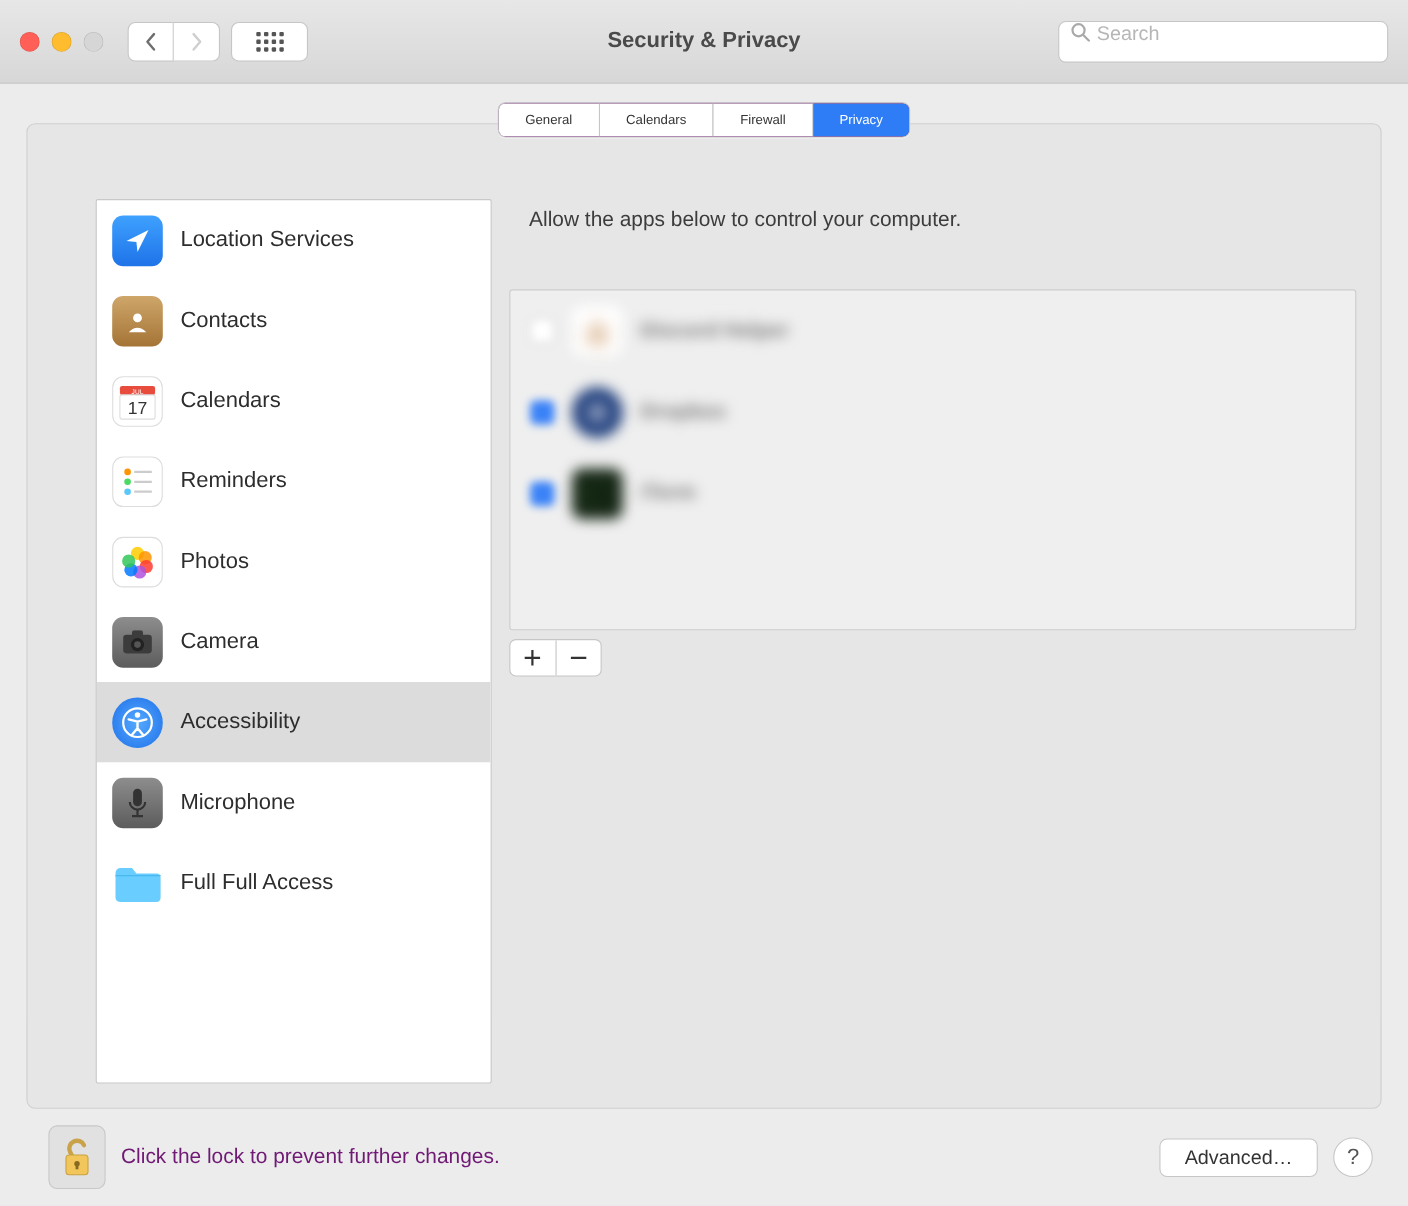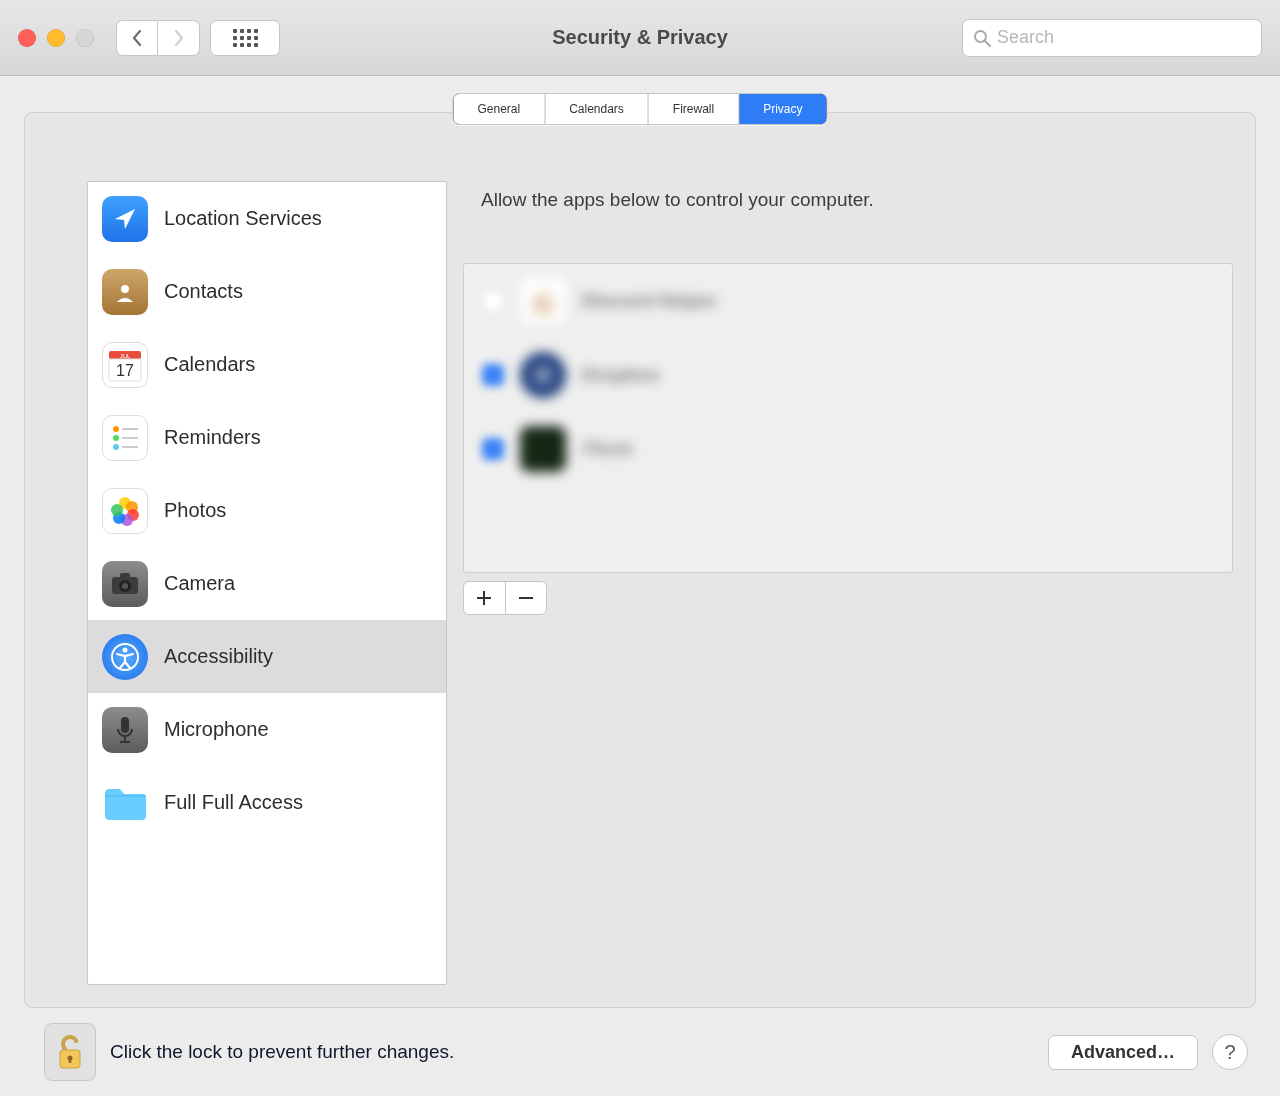--- a/index.html
+++ b/index.html
@@ -54,21 +54,21 @@
   .window-title {
     position:absolute; left:0; right:0; text-align:center;
     font-size:20px; font-weight:600; color:#4a4a4a;
     pointer-events:none;
   }
 
   .search-wrap {
     margin-left:auto;
     width:300px; height:38px;
     background:#fff; border:1px solid #c6c6c6; border-radius:7px;
-    display:flex; align-items:center; padding:0 10px;
+    display:flex; align-items:flex-start; padding:0 10px;
   }
   .search-wrap svg { flex:0 0 auto; margin-right:6px;}
   .search-wrap input {
     border:none; outline:none; font-size:18px; color:#333; flex:1;
     background:transparent;
   }
   .search-wrap input::placeholder { color:#b6b6b6; }
 
   
   .content { padding: 36px 24px 0 24px; height: calc(100% - 76px - 88px); }
@@ -191,24 +191,24 @@
     height:88px;
     display:flex; align-items:center;
     padding: 0 32px 0 44px;
   }
   .lock-wrap {
     width:52px; height:58px;
     background:#e1e1e1; border:1px solid #c8c8c8; border-radius:8px;
     display:flex; align-items:center; justify-content:center;
     margin-right:14px;
   }
-  .footer-text { font-size:19px; color:#0f172a;}
+  .footer-text { font-size:19px; color:#701a75;}
   .btn {
     background:#fff; border:1px solid #c6c6c6; border-radius:7px;
-    padding: 6px 22px; font-size:18px; color:#333;font-weight:bold;
+    padding: 6px 22px; font-size:18px; color:#333;
   }
   .help-btn {
     width:36px; height:36px; border-radius:50%;
     background:#fff; border:1px solid #c6c6c6;
     display:flex; align-items:center; justify-content:center;
     margin-left:14px; font-size:20px; color:#555;
   }
 
   .spacer { flex:1; }
 </style>

